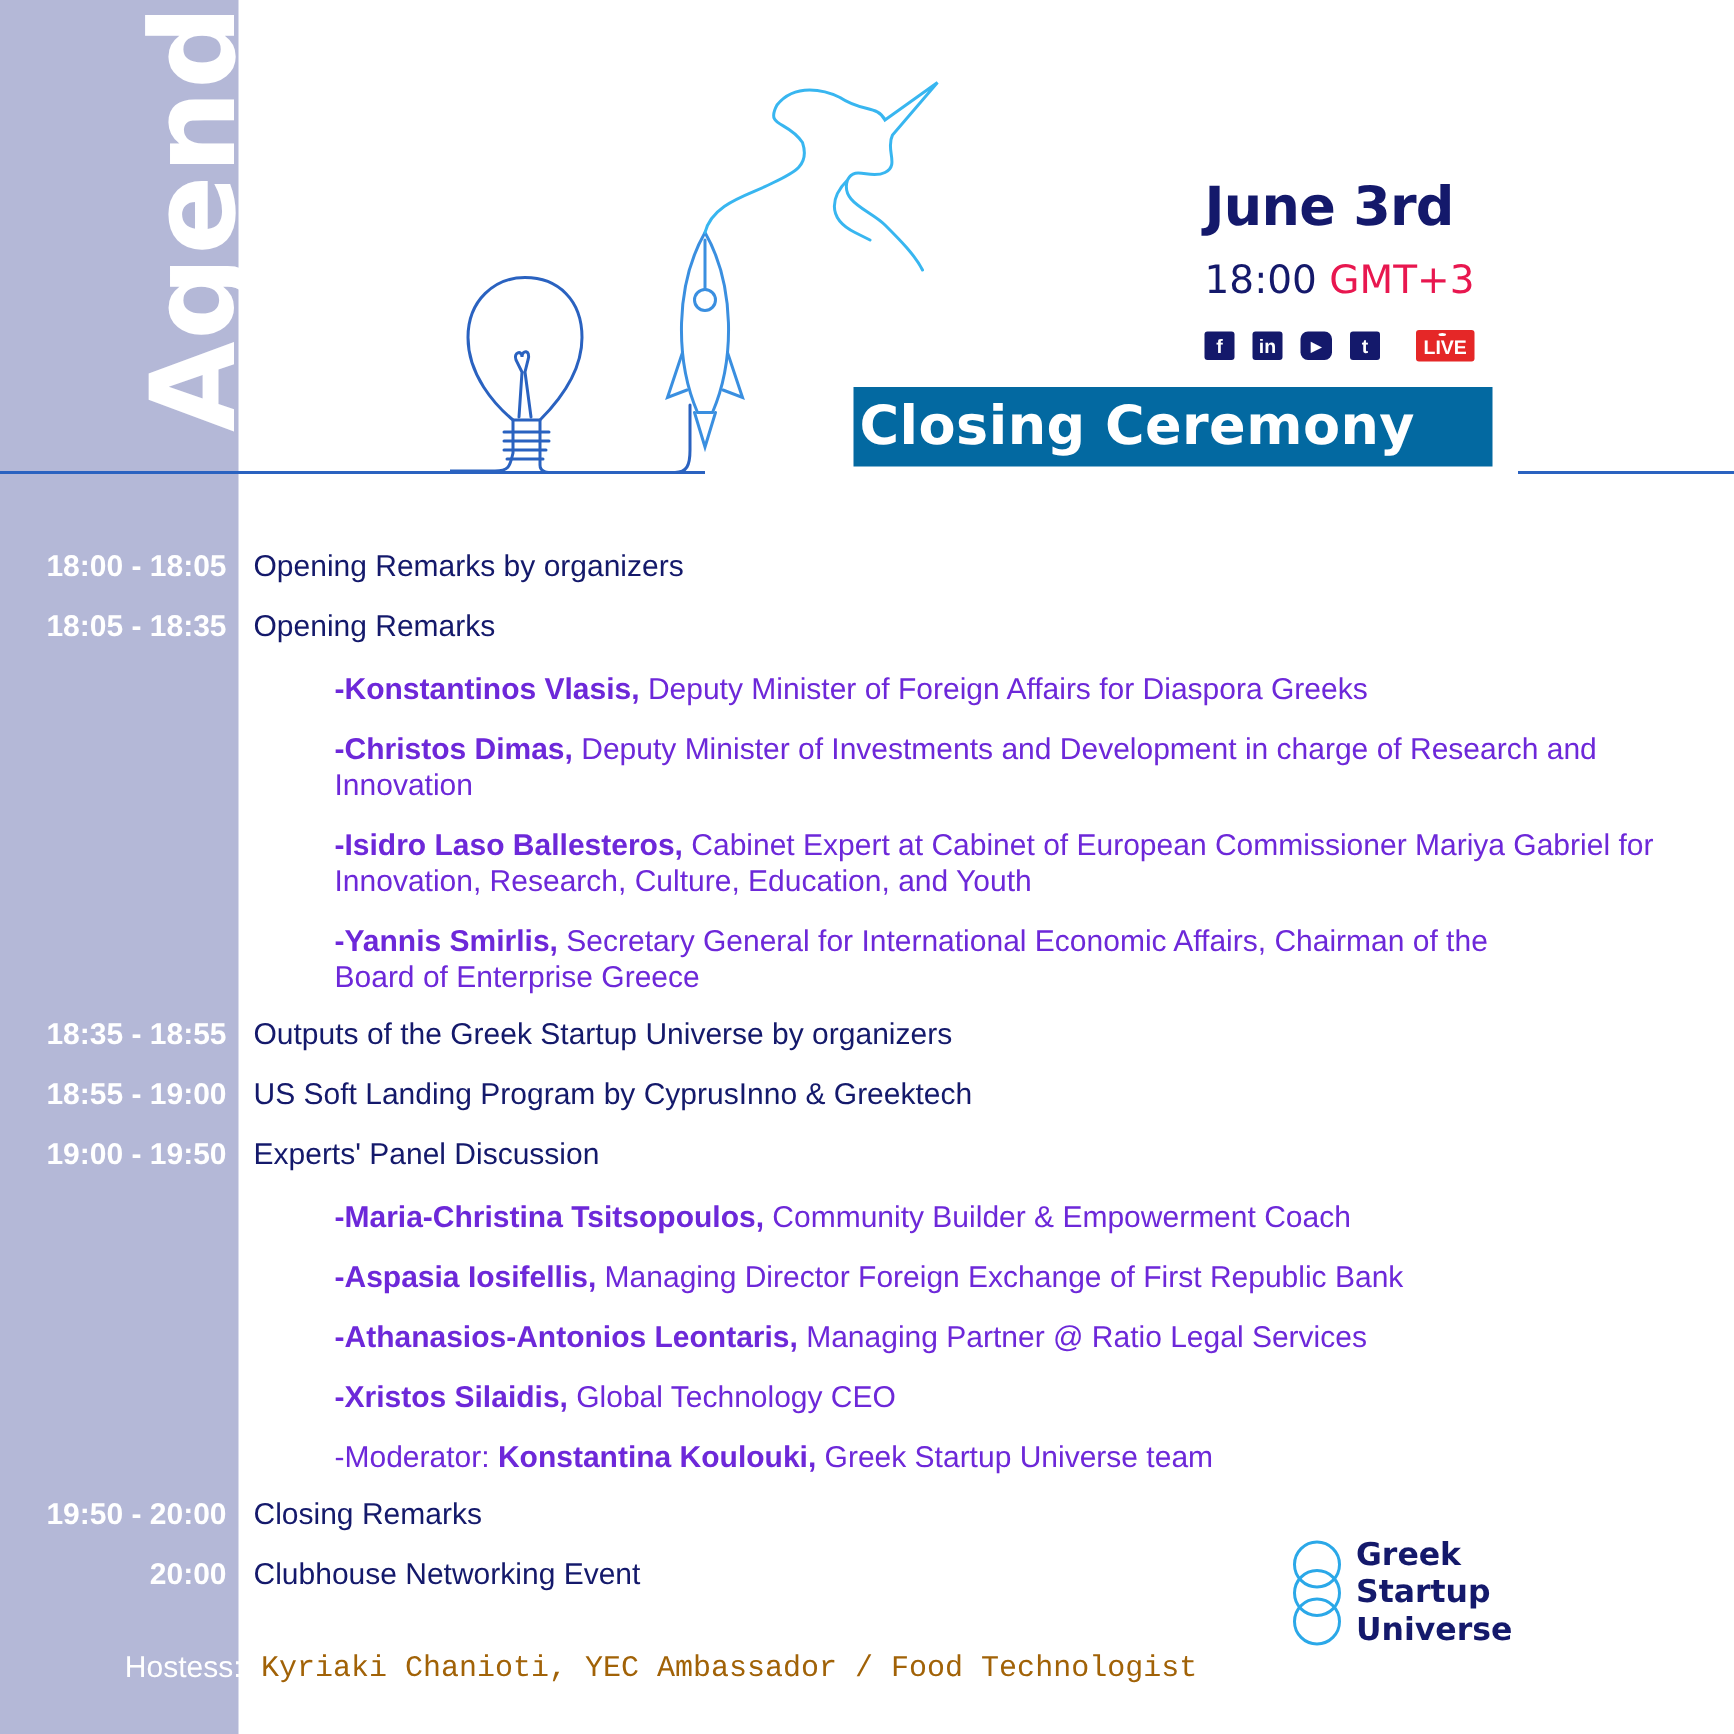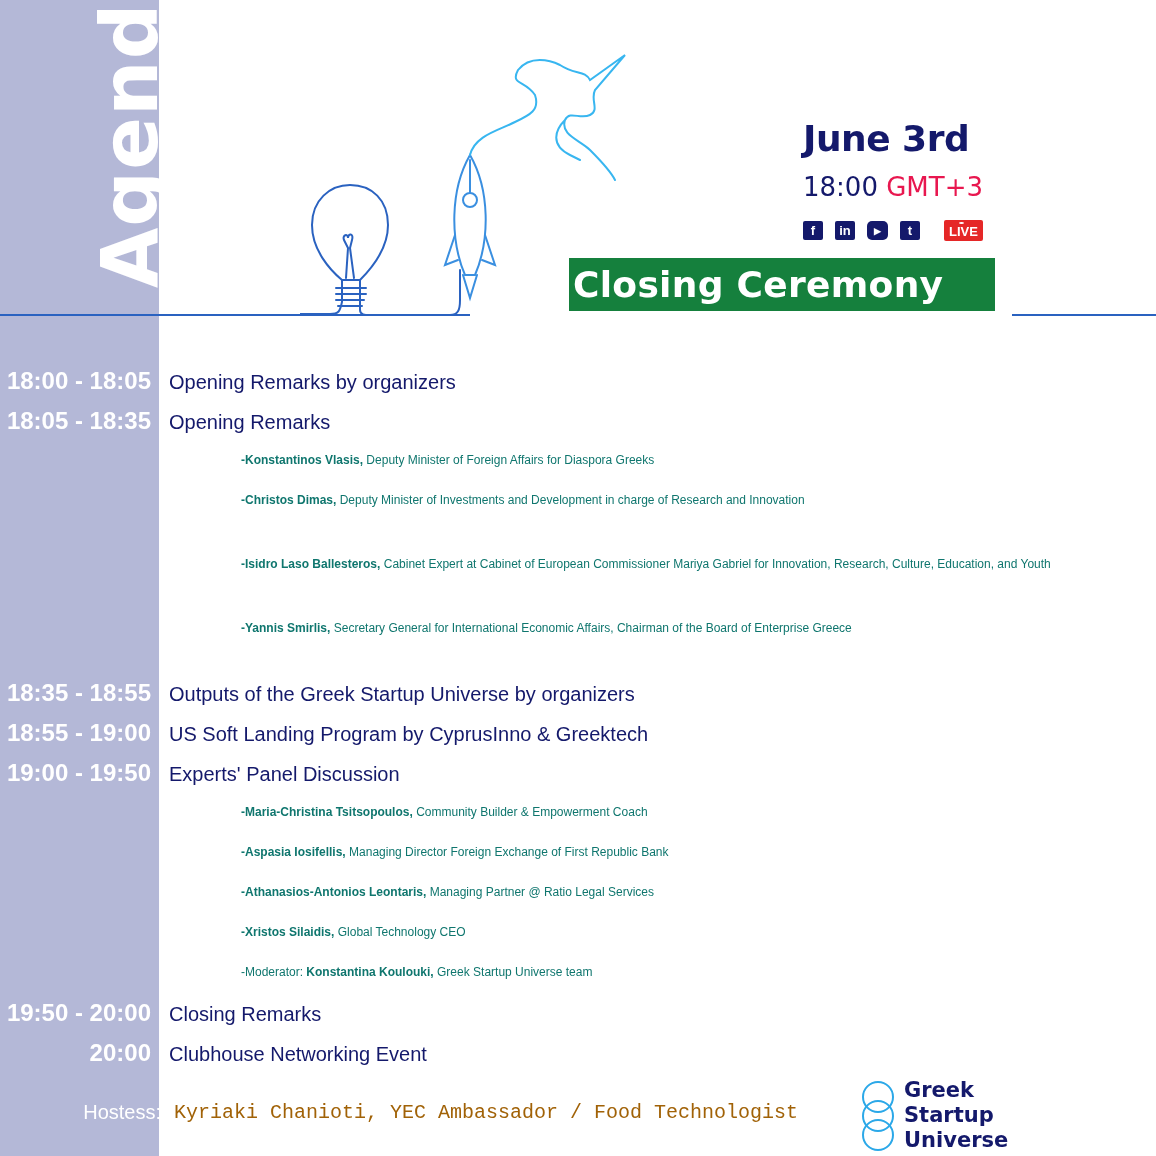--- a/index.html
+++ b/index.html
@@ -10,30 +10,30 @@
   .hline-right { position:absolute; left:1012px; top:314px; width:144px; height:2px; background:#2a62c0; }
   .illustration { position:absolute; left:300px; top:40px; width:360px; height:290px; }
   .date { position:absolute; left:803px; top:118px; font-family:"DejaVu Sans", sans-serif; font-weight:bold; font-size:36px; color:#14196b; letter-spacing:-0.5px; }
   .time { position:absolute; left:803px; top:172px; font-family:"DejaVu Sans", sans-serif; font-size:26px; color:#14196b; }
   .time .tz { color:#e8174f; }
   .socials { position:absolute; left:803px; top:220px; display:flex; align-items:center; gap:12px; }
   .soc { width:20px; height:19px; background:#14196b; color:#fff; display:flex; align-items:center; justify-content:center; font-weight:bold; font-size:13px; border-radius:2px; }
   .soc.yt { border-radius:5px; width:21px; font-size:9px; }
   .live { margin-left:12px; background:#e52727; color:#fff; font-weight:bold; font-size:13px; padding:2px 5px; border-radius:2px; height:17px; display:flex; align-items:center;flex-direction:column; }
   .live .dot { display:inline-block; width:5px; height:5px; border-radius:50%; background:#fff; margin-right:3px; }
-  .banner { position:absolute; left:569px; top:258px; width:426px; height:53px; background:#15803d; color:#fff; font-family:"DejaVu Sans", sans-serif; font-weight:bold; font-size:36px; line-height:53px; padding-left:4px; box-sizing:border-box; white-space:nowrap; letter-spacing:0.3px; }
+  .banner { position:absolute; left:569px; top:258px; width:426px; height:53px; background:#0369a1; color:#fff; font-family:"DejaVu Sans", sans-serif; font-weight:bold; font-size:36px; line-height:53px; padding-left:4px; box-sizing:border-box; white-space:nowrap; letter-spacing:0.3px; }
   .row { position:absolute; left:0; width:1156px; display:flex; align-items:baseline; }
-  .slot { width:151px; text-align:right; color:#ffffff; font-weight:bold; font-size:24px; white-space:nowrap; }
+  .slot { width:151px; text-align:right; color:#ffffff; font-weight:bold; font-size:20px; white-space:nowrap; }
   .title { margin-left:18px; font-weight:normal; font-size:20px; color:#14196b; white-space:nowrap; }
-  .speaker { position:absolute; left:241px; width:900px; font-size:12px; line-height:24px; color:#0f766e; }
+  .speaker { position:absolute; left:223px; width:900px; font-size:20px; line-height:24px; color:#6d28d9; }
   .speaker b { font-weight:bold; }
   .hostess { position:absolute; left:0; top:1101px; width:1156px; font-size:20px; white-space:nowrap; }
   .hostess .lbl { position:absolute; right:995px; color:#ffffff; }
   .hostess .val { position:absolute; left:174px; color:#a16207;font-family:Liberation Mono, monospace; }
-  .logo { position:absolute; left:858px; top:1078px; display:flex; align-items:center;justify-content:center; }
+  .logo { position:absolute; left:858px; top:1024px; display:flex; align-items:center;justify-content:center; }
   .logo-text { margin-left:6px; font-family:"DejaVu Sans", sans-serif; font-weight:bold; font-size:21px; line-height:25px; color:#14196b; }
 </style>
 </head>
 <body>
 
 <div class="sidebar"></div>
 <div class="agenda-title">Agenda</div>
 <div class="hline-left"></div>
 <div class="hline-right"></div>
 

